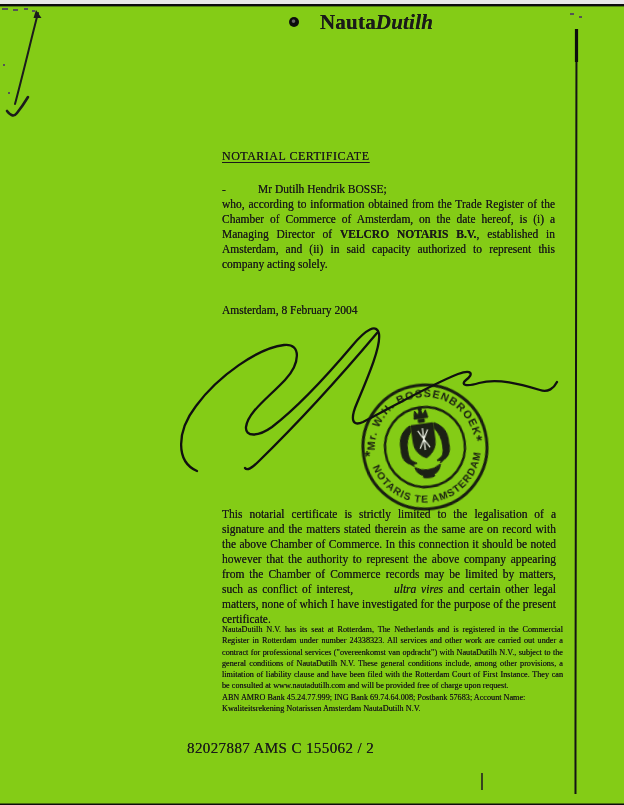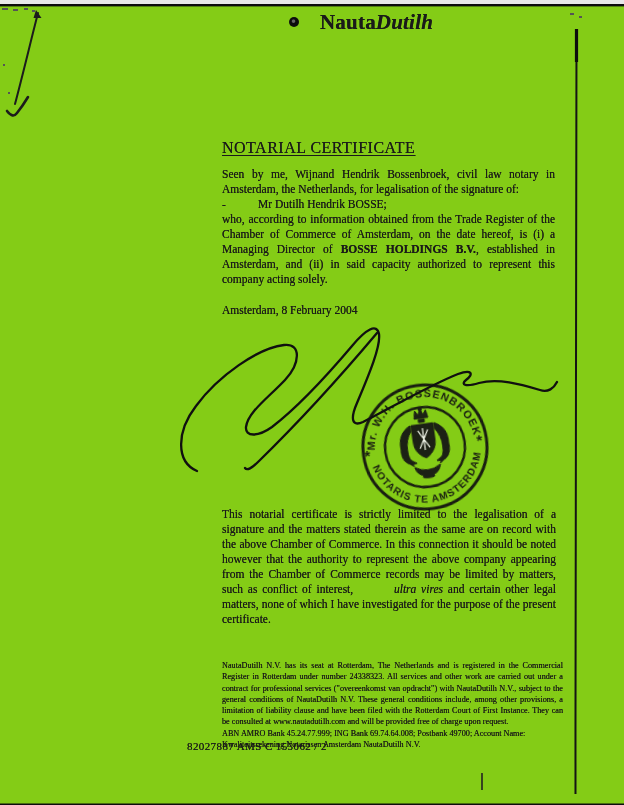--- a/index.html
+++ b/index.html
@@ -11,36 +11,36 @@
   }
   .txt { text-shadow:0 0 0.45px rgba(20,20,20,0.85); }
   
   .logo { position:absolute; left:289px; top:7px; display:flex; align-items:center; z-index:1; }
   .logo-dot { width:10px; height:10px; border-radius:50%;
     background:radial-gradient(circle at 45% 42%, #666 0 1.2px, #0d0d0d 2.2px); margin-right:21px; }
   .logo-text { font-size:21px; line-height:22px; letter-spacing:0.2px; }
   .logo-bold { font-weight:700; }
   .logo-italic { font-weight:700; font-style:italic; }
   
-  .title { position:absolute; left:222px; top:135px; font-size:16px; letter-spacing:0.5px;
+  .title { position:absolute; left:222px; top:145px; font-size:12px; letter-spacing:0.5px;
     text-decoration:underline; text-underline-offset:2px; z-index:1; }
   
   .intro { position:absolute; left:222px; top:163px; width:333px; font-size:11.5px;
     line-height:15px; text-align:justify; z-index:1; }
   .dash-cell { display:inline-block; width:36px; }
   .company { font-weight:700; }
   .dateline { position:absolute; left:222px; top:300px; font-size:11.5px; z-index:1; }
   .closing { position:absolute; left:222px; top:503px; width:334px; font-size:11.5px;
     line-height:15px; text-align:justify; z-index:1; }
   .lat { font-style:italic;padding-left:36px; }
   
-  .smallprint { position:absolute; left:222px; top:656px; width:341px; font-size:8.2px;
+  .smallprint { position:absolute; left:222px; top:620px; width:341px; font-size:8.2px;
     line-height:11.3px; text-align:justify; z-index:1; }
   .smallprint .bank { text-align:left; }
-  .reference { position:absolute; left:187px; top:736px; font-size:11px; letter-spacing:0.4px; z-index:1; }
+  .reference { position:absolute; left:187px; top:736px; font-size:15px; letter-spacing:0.4px; z-index:1; }
   
   .seal { position:absolute; left:356px; top:374px; width:138px; height:138px;
     transform:rotate(-8deg); filter:blur(0.25px); opacity:0.93; z-index:2; }
   .seal text { font-family:"Liberation Sans", sans-serif; font-weight:700; fill:#111; }
   
   .artwork { position:absolute; left:0; top:0; width:624px; height:805px;
     pointer-events:none; z-index:3; }
 </style>
 </head>
 <body>
@@ -48,23 +48,23 @@
 <div class="page">
 
   <div class="logo">
     <span class="logo-dot"></span>
     <span class="logo-text txt"><span class="logo-bold">Nauta</span><span class="logo-italic">Dutilh</span></span>
   </div>
 
   <div class="title txt">NOTARIAL CERTIFICATE</div>
 
   <div class="intro txt">
-    <span>Seen by me, Wijnand Hendrik Bossenbroek, civil law notary in Amsterdam, the Netherlands, for legalisation of the signature of:</span><br>
+    <br>
     <span class="dash-cell">-</span><span>Mr Dutilh Hendrik BOSSE;</span><br>
-    <span>who, according to information obtained from the Trade Register of the Chamber of Commerce of Amsterdam, on the date hereof, is (i) a Managing Director of </span><span class="company">BOSSE HOLDINGS B.V.</span><span>, established in Amsterdam, and (ii) in said capacity authorized to represent this company acting solely.</span>
+    <span>who, according to information obtained from the Trade Register of the Chamber of Commerce of Amsterdam, on the date hereof, is (i) a Managing Director of </span><span class="company">VELCRO NOTARIS B.V.</span><span>, established in Amsterdam, and (ii) in said capacity authorized to represent this company acting solely.</span>
   </div>
 
   <div class="dateline txt">Amsterdam, 8 February 2004</div>
 
   <svg class="seal" viewBox="0 0 138 138">
     <defs>
       <path id="sealTopArc" d="M 19 69 A 50 50 0 1 1 119 69" fill="none"></path>
       <path id="sealBottomArc" d="M 13.9 78.7 A 56 56 0 0 0 124.1 78.7" fill="none"></path>
     </defs>
     <circle cx="69" cy="69" r="62" fill="none" stroke="#111" stroke-width="3"></circle>
@@ -91,21 +91,21 @@
       <path d="M 64 52 l 10 18 M 74 52 l -10 18 M 69 50 v 22" fill="none" stroke="#fff" stroke-width="1.2"></path>
     </g>
   </svg>
 
   <div class="closing txt">
     <span>This notarial certificate is strictly limited to the legalisation of a signature and the matters stated therein as the same are on record with the above Chamber of Commerce. In this connection it should be noted however that the authority to represent the above company appearing from the Chamber of Commerce records may be limited by matters, such as conflict of interest, </span><span class="lat">ultra vires</span><span> and certain other legal matters, none of which I have investigated for the purpose of the present certificate.</span>
   </div>
 
   <div class="smallprint txt">
     <div>NautaDutilh N.V. has its seat at Rotterdam, The Netherlands and is registered in the Commercial Register in Rotterdam under number 24338323. All services and other work are carried out under a contract for professional services ("overeenkomst van opdracht") with NautaDutilh N.V., subject to the general conditions of NautaDutilh N.V. These general conditions include, among other provisions, a limitation of liability clause and have been filed with the Rotterdam Court of First Instance. They can be consulted at www.nautadutilh.com and will be provided free of charge upon request.</div>
-    <div class="bank">ABN AMRO Bank 45.24.77.999; ING Bank 69.74.64.008; Postbank 49700; Account Name: Kwaliteitsrekening Notarissen Amsterdam NautaDutilh N.V.</div>
+    <div class="bank">ABN AMRO Bank 45.24.77.999; ING Bank 69.74.64.008; Postbank 57683; Account Name: Kwaliteitsrekening Notarissen Amsterdam NautaDutilh N.V.</div>
   </div>
 
   <div class="reference txt">82027887 AMS C 155062 / 2</div>
 
   <svg class="artwork" viewBox="0 0 624 805">
 
     <rect x="0" y="0" width="624" height="2.4" fill="#0d0d0d"></rect>
     <rect x="0" y="799.5" width="624" height="5.5" fill="#0d0d0d"></rect>
 
     <path d="M 576.5 25 C 576.5 200, 575.3 500, 575.5 790" fill="none" stroke="#141414" stroke-width="2"></path>

